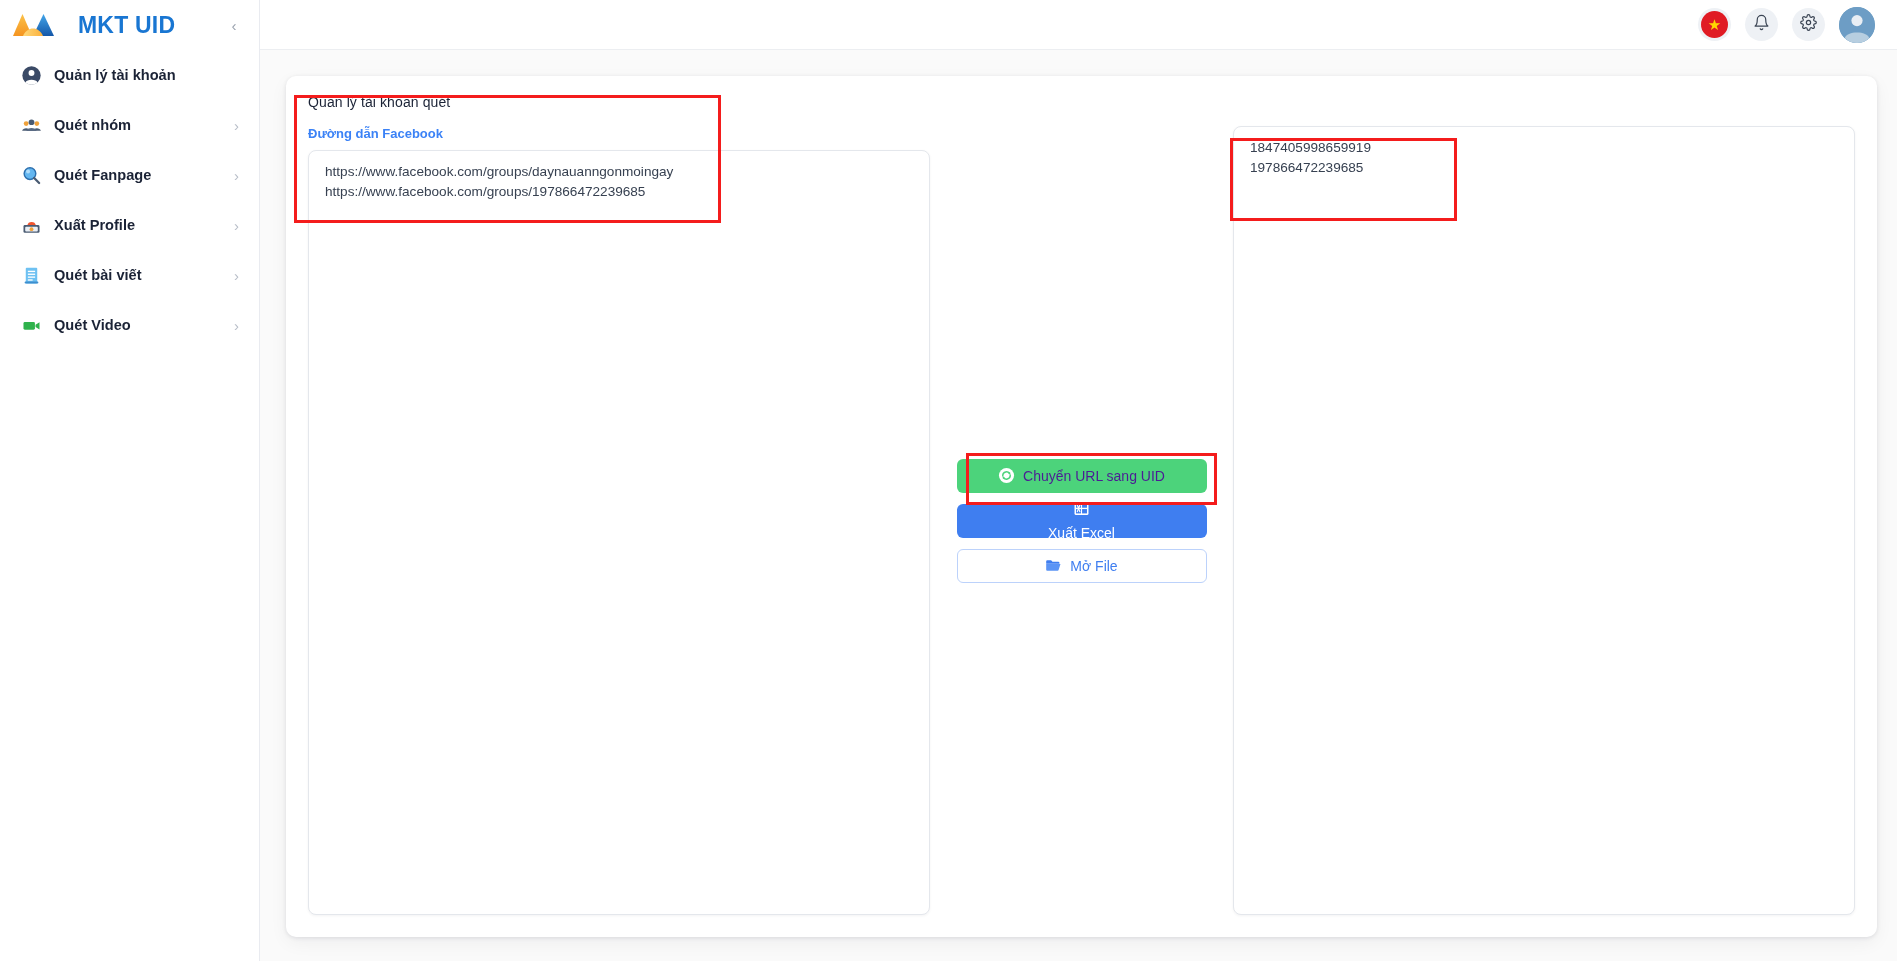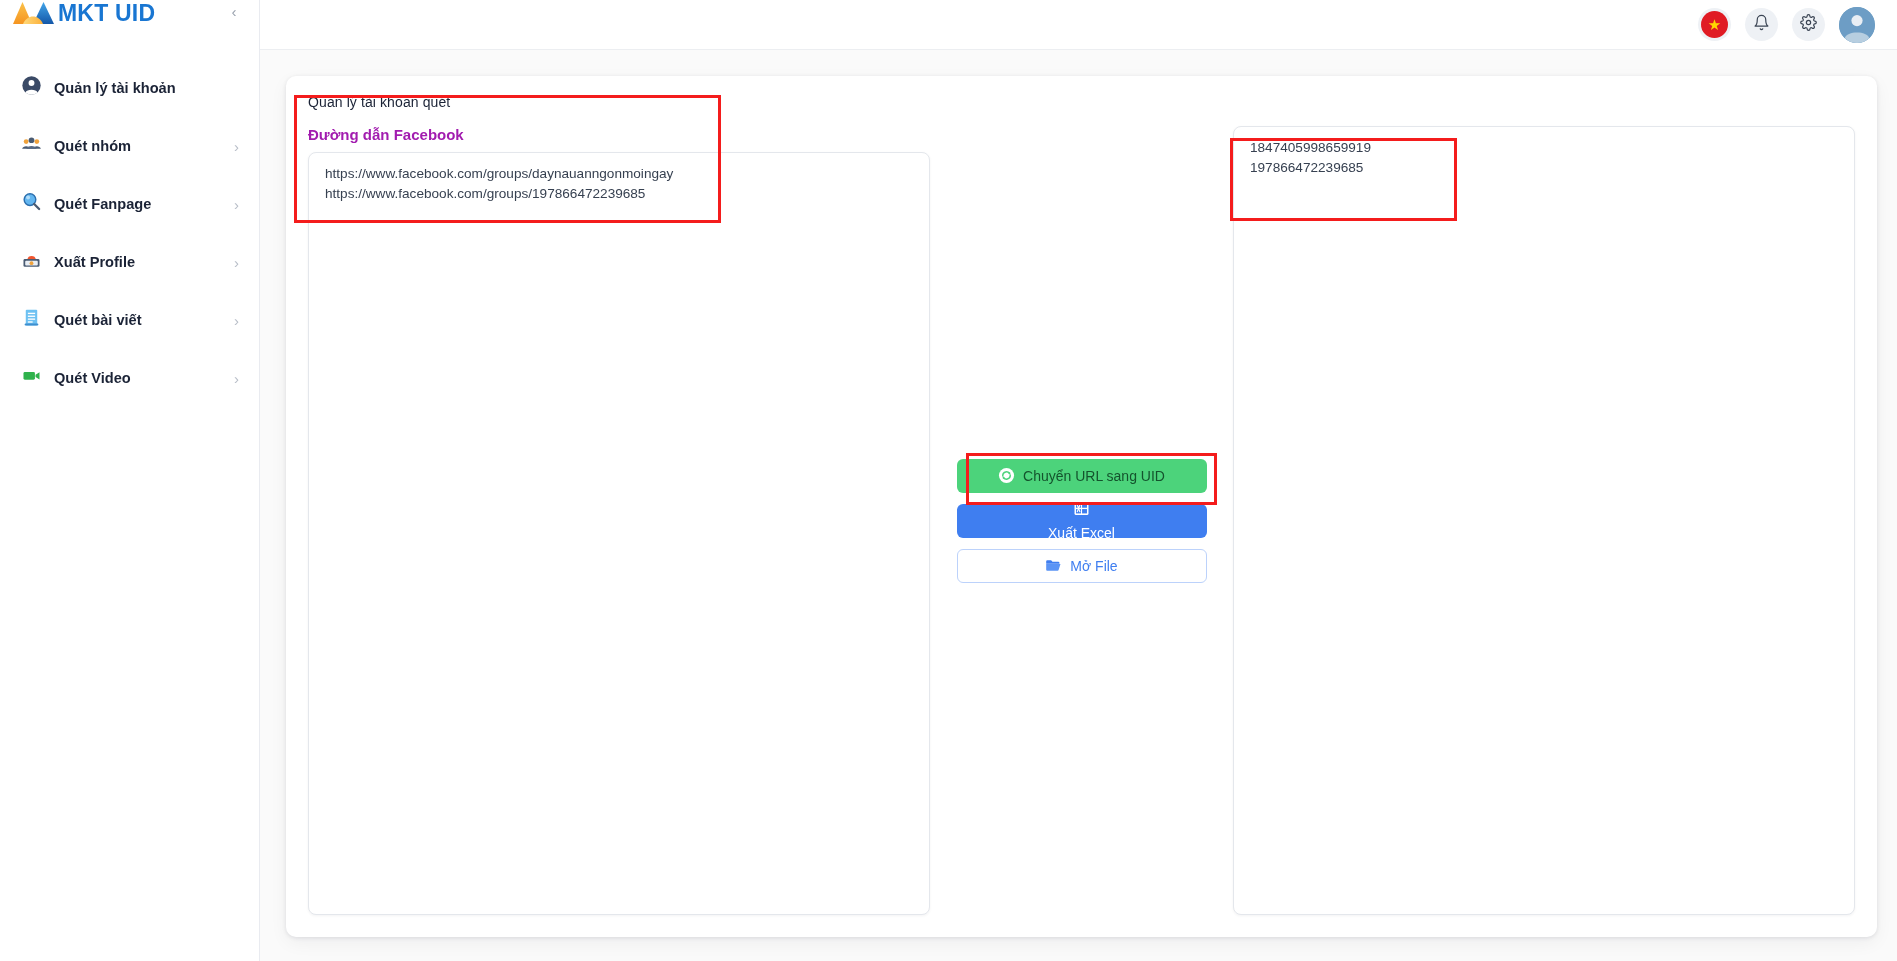--- a/index.html
+++ b/index.html
@@ -14,47 +14,47 @@
   
   .sidebar {
     width: 260px; height: 961px;
     background: #ffffff;
     border-right: 1px solid #e9ebf0;
     flex: 0 0 260px;
     position: relative;
   }
   .brand-row {
     height: 50px;
-    display: flex; align-items: flex-start;
+    display: flex; align-items: center;
     padding: 0 14px 0 12px;
-    gap: 2px;
+    gap: 22px;
   }
   .logo-mark { width: 44px; height: 27px; flex: 0 0 44px; }
   .brand-text {
     font-size: 23px; font-weight: 700; letter-spacing: .2px;
     color: #1976d2;
     font-family: "Liberation Sans", sans-serif;
   }
   .collapse-btn {
     margin-left: auto;
     width: 22px; height: 22px;
     display: flex; align-items: center; justify-content: center;
     color: #9aa2ae; font-size: 15px; cursor: pointer;
     user-select: none;
   }
 
   .nav { padding: 4px 10px 0 10px; }
   .nav-item {
     height: 42px;
-    display: flex; align-items: flex-end;
+    display: flex; align-items: center;
     gap: 12px;
     padding: 0 10px 0 10px;
     border-radius: 8px;
     cursor: pointer;
-    margin-bottom: 16px;
+    margin-bottom: 8px;
   }
   .nav-item + .nav-item { margin-top: 0; }
   .nav-item.active { background: #eceef1; }
   .nav-ico {
     width: 22px; height: 22px; flex: 0 0 22px;
     display: flex; align-items: center; justify-content: center;
   }
   .nav-label {
     font-size: 14.6px; font-weight: 700; color: #1b2336;
     white-space: nowrap;
@@ -123,21 +123,21 @@
     display: flex;
     flex: 1 1 auto;
     min-height: 0;
     gap: 0;
   }
   .col-left  { flex: 0 0 622px; display: flex; flex-direction: column; min-height: 0; }
   .col-mid   { flex: 1 1 auto;  display: flex; flex-direction: column; align-items: center; justify-content: center; min-width: 0; }
   .col-right { flex: 0 0 622px; display: flex; flex-direction: column; min-height: 0; }
 
   .field-label {
-    font-size: 15px; font-weight: 700; color: #a21caf;
+    font-size: 13px; font-weight: 700; color: #3b82f6;
     margin-bottom: 9px;
   }
   .textbox {
     flex: 1 1 auto;
     border: 1px solid #e4e7ec;
     border-radius: 8px;
     background: #ffffff;
     box-shadow: 0 1px 3px rgba(17,24,39,.05);
     padding: 11px 14px 12px 16px;
     font-size: 13.6px;
@@ -151,21 +151,21 @@
   .btn-stack { width: 250px; display: flex; flex-direction: column; gap: 11px; position: relative; }
   .btn {
     height: 34px;
     border-radius: 6px;
     display: flex; align-items: center; justify-content: center;
     gap: 8px;
     font-size: 14px; font-weight: 400;
     cursor: pointer; user-select: none;
     border: 1px solid transparent;
   }
-  .btn-green { background: #4cd37b; color: #14532d; }
+  .btn-green { background: #4cd37b; color: #4c1d95; }
   .btn-blue  { background: #3f7ef0; color: #ffffff; flex-direction: column; }
   .btn-ghost { background: #ffffff; color: #3f7ef0; border: 1px solid #bcd2fb; }
   .btn-ico { width: 17px; height: 17px; display: flex; align-items: center; justify-content: center; flex: 0 0 17px; }
 
   
   .redbox {
     position: absolute;
     border: 3px solid #f41c1c;
     pointer-events: none;
     z-index: 30;

